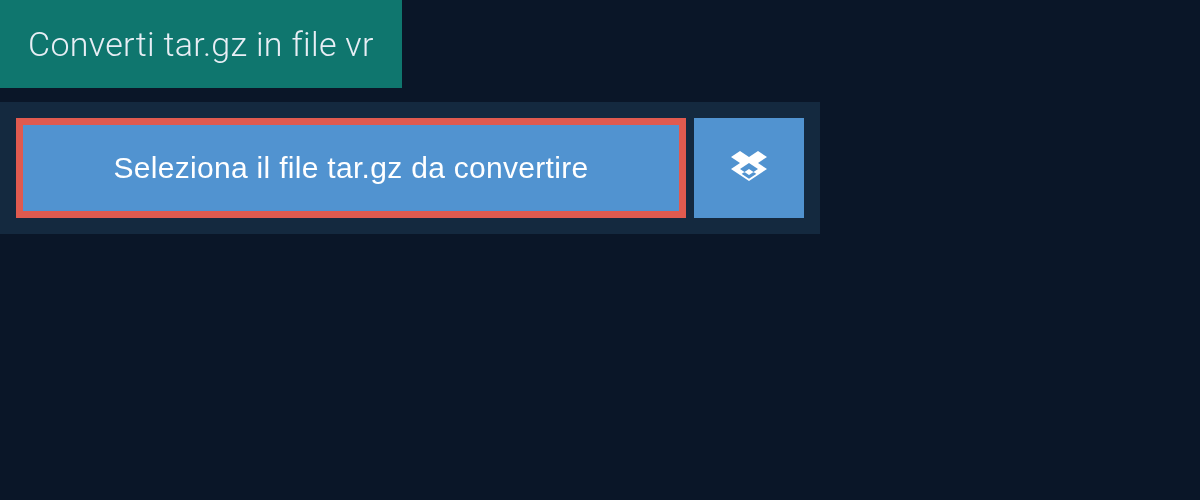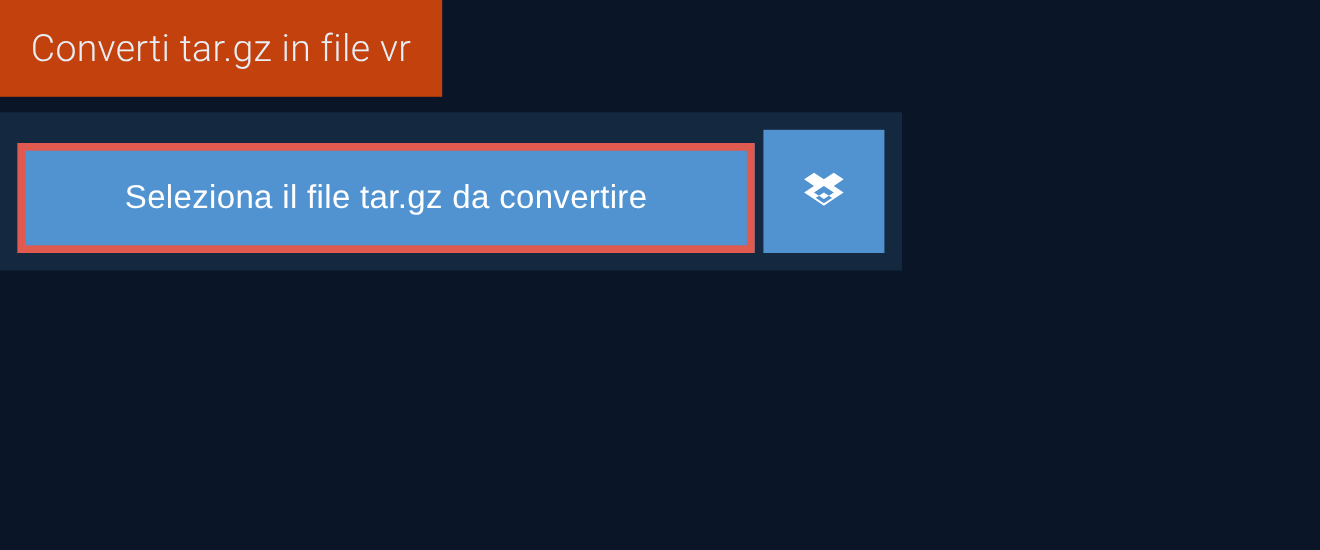--- a/index.html
+++ b/index.html
@@ -8,21 +8,21 @@
       box-sizing: border-box;
     }
     body {
       background: #0a1628;
       font-family: -apple-system, BlinkMacSystemFont, 'Segoe UI', Roboto, sans-serif;
       width: 1200px;
       height: 500px;
       overflow: hidden;
     }
     .header {
-      background: #c2410c;
+      background: #0f766e;
       padding: 24px 28px;
       display: inline-block;
     }
     .header-title {
       color: #e8eef5;
       font-size: 34px;
       font-weight: 300;
       letter-spacing: 0.3px;
     }
     .upload-section {
@@ -37,21 +37,20 @@
       background: #5193d0;
       border: 7px solid #e05a4f;
       color: #ffffff;
       font-size: 30px;
       font-weight: 300;
       padding: 26px 42px;
       cursor: pointer;
       text-align: center;
       letter-spacing: 0.3px;
       flex: 1;
-      margin-top: 12px;
     }
     .dropbox-button {
       background: #5193d0;
       width: 110px;
       display: flex;
       align-items: center;
       justify-content: center;
       cursor: pointer;
       margin-left: 8px;
     }

